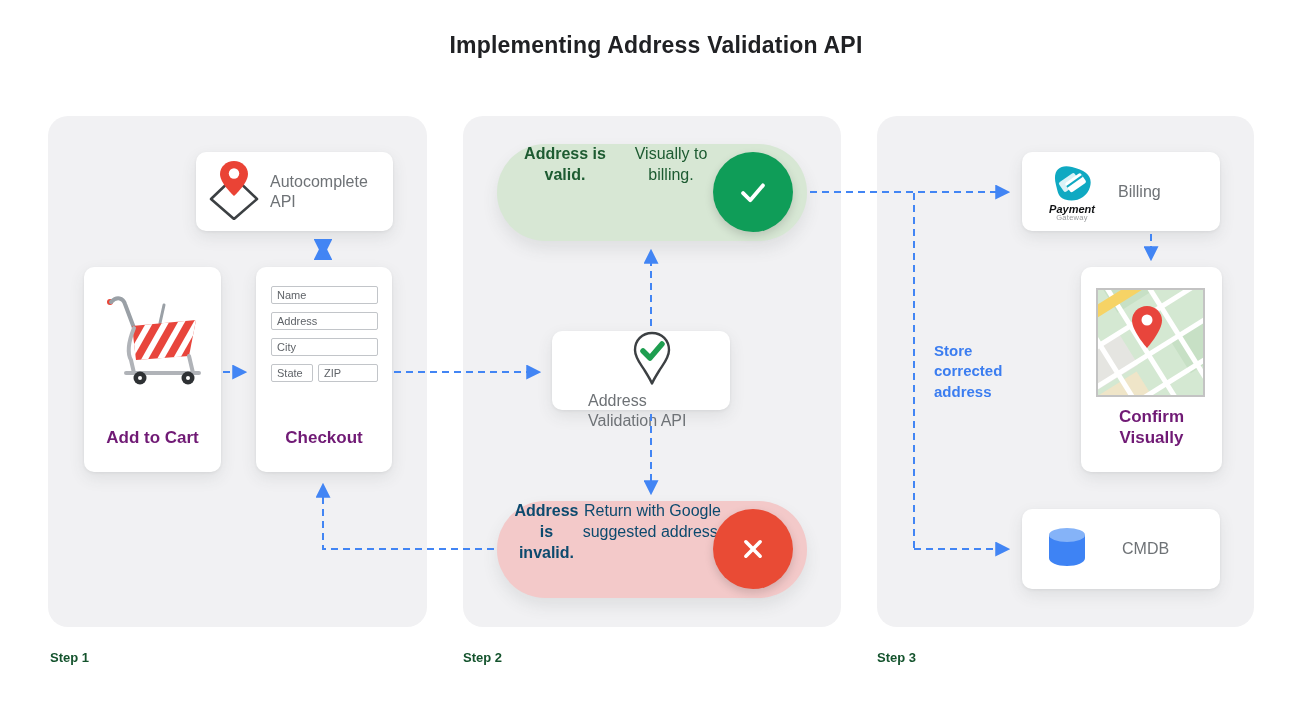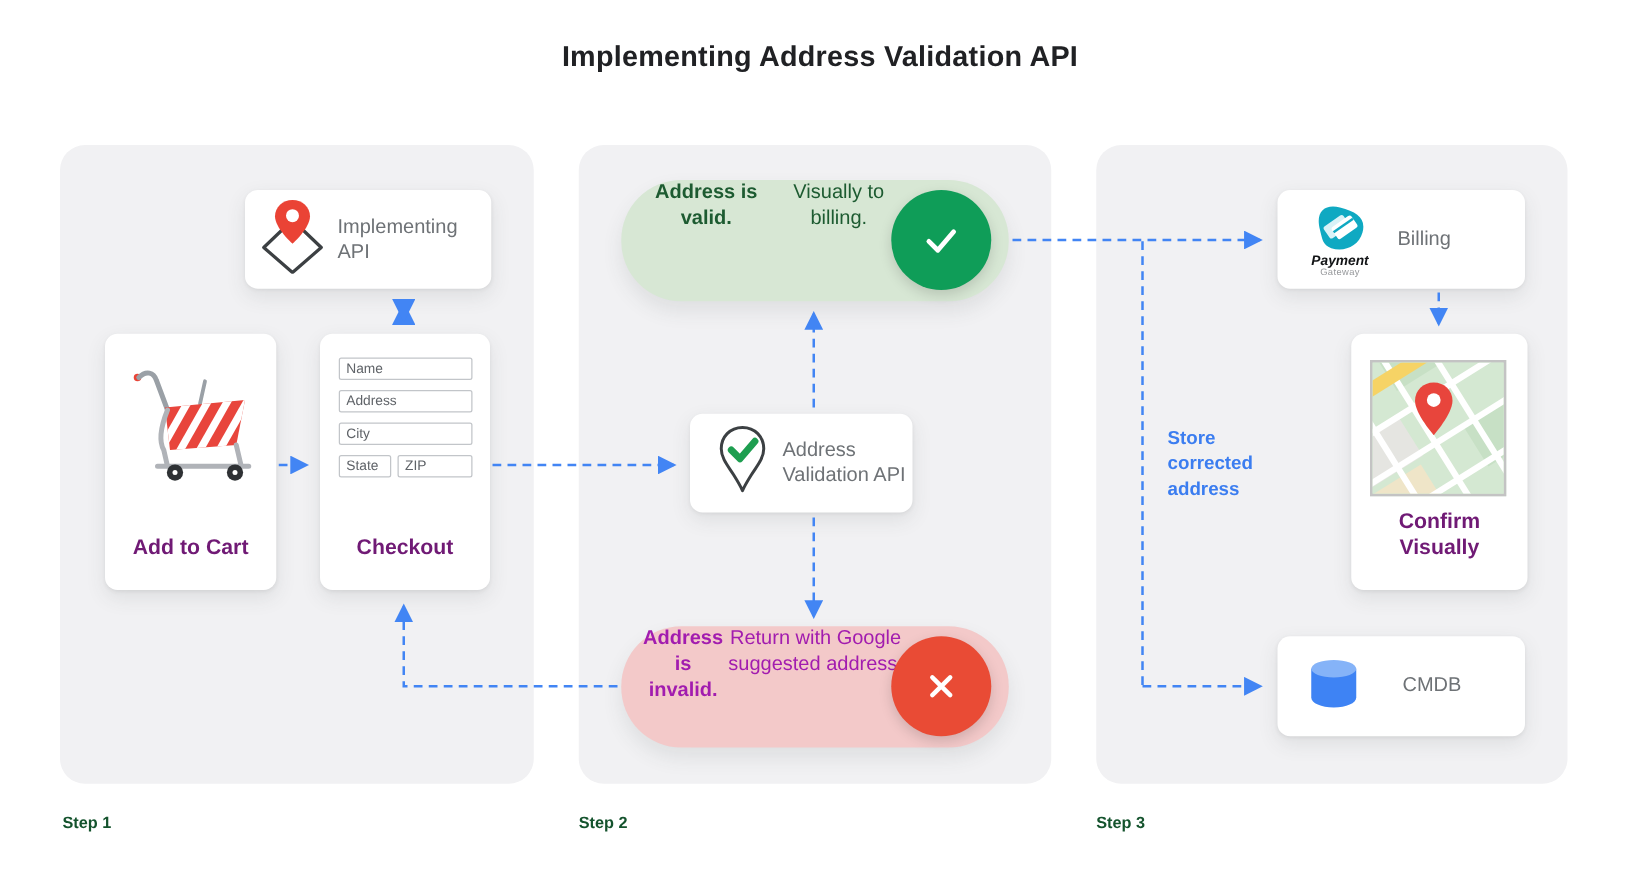--- a/index.html
+++ b/index.html
@@ -45,27 +45,27 @@
   
   .pill{position:absolute;width:310px;height:97px;border-radius:48px;
     box-shadow:0 8px 16px rgba(60,64,67,.10);}
   #valid-pill{left:497px;top:144px;background:#d7e7d4;}
   #invalid-pill{left:497px;top:501px;background:#f3c9c9;}
   .pill-text{position:absolute;left:14px;top:0;bottom:0;width:212px;display:flex;
     justify-content:center;text-align:center;line-height:1.3;}
   .pill-title{font-size:16px;font-weight:700;}
   .pill-sub{font-size:16px;font-weight:400;}
   #valid-pill .pill-title,#valid-pill .pill-sub{color:#1d5b31;}
-  #invalid-pill .pill-title,#invalid-pill .pill-sub{color:#a21caf;}
+  #invalid-pill .pill-title,#invalid-pill .pill-sub{color:#0c4a6e;}
   .pill-circle{position:absolute;right:14px;top:8px;width:80px;height:80px;border-radius:50%;
     display:flex;align-items:center;justify-content:center;box-shadow:0 4px 10px rgba(0,0,0,.15);}
   #valid-pill .pill-circle{background:#0f9d58;}
   #invalid-pill .pill-circle{background:#e94b35;}
 
-  #validation-card{left:552px;top:331px;width:178px;height:79px;display:flex;align-items:center;}
+  #validation-card{left:552px;top:331px;width:178px;height:79px;display:flex;align-items:center;flex-direction:column;}
   #validation-card .ic{margin-left:22px;flex:0 0 40px;}
   #validation-card .api-label{width:118px;margin-left:12px;}
 
   
   #billing-card{left:1022px;top:152px;width:198px;height:79px;display:flex;align-items:center;}
   .pg-logo{margin-left:18px;width:64px;text-align:center;}
   .pg-name{font-size:11px;font-weight:700;font-style:italic;color:#121416;margin-top:-3px;}
   .pg-sub{font-size:7.5px;color:#96989b;margin-top:-2px;letter-spacing:.3px;}
   #billing-card .api-label{margin-left:14px;}
 
@@ -114,21 +114,21 @@
   </svg>
 
   <div class="card" id="autocomplete-card">
     <span class="ic">
       <svg width="56" height="60" viewBox="0 0 56 60">
         <path d="M28,17 L51,39 L28,59 L5,39 Z" fill="#ffffff" stroke="#3c4043" stroke-width="2.6" stroke-linejoin="round"></path>
         <path d="M28,1 C20,1 14,7 14,14 C14,23.5 28,36 28,36 C28,36 42,23.5 42,14 C42,7 36,1 28,1 Z" fill="#ea4335"></path>
         <circle cx="28" cy="13.5" r="5.2" fill="#ffffff"></circle>
       </svg>
     </span>
-    <span class="api-label">Implementing API</span>
+    <span class="api-label">Autocomplete API</span>
   </div>
 
   <div class="card big-card" id="checkout-card">
     <input class="field" id="f-name" readonly="" placeholder="Name" style="">
     <input class="field" id="f-address" readonly="" placeholder="Address" style="">
     <input class="field" id="f-city" readonly="" placeholder="City" style="">
     <input class="field" id="f-state" readonly="" placeholder="State" style="">
     <input class="field" id="f-zip" readonly="" placeholder="ZIP" style="">
     <div class="caption">Checkout</div>
   </div>

